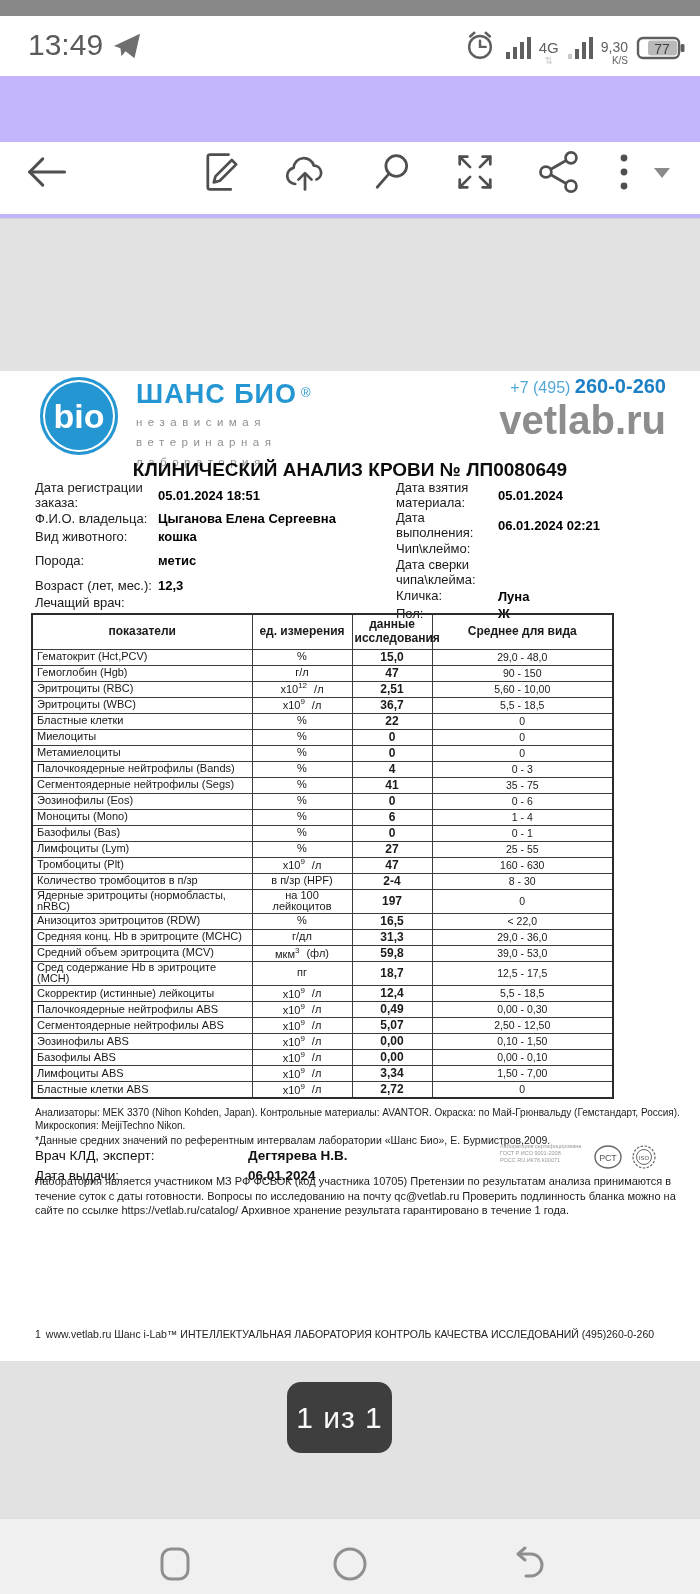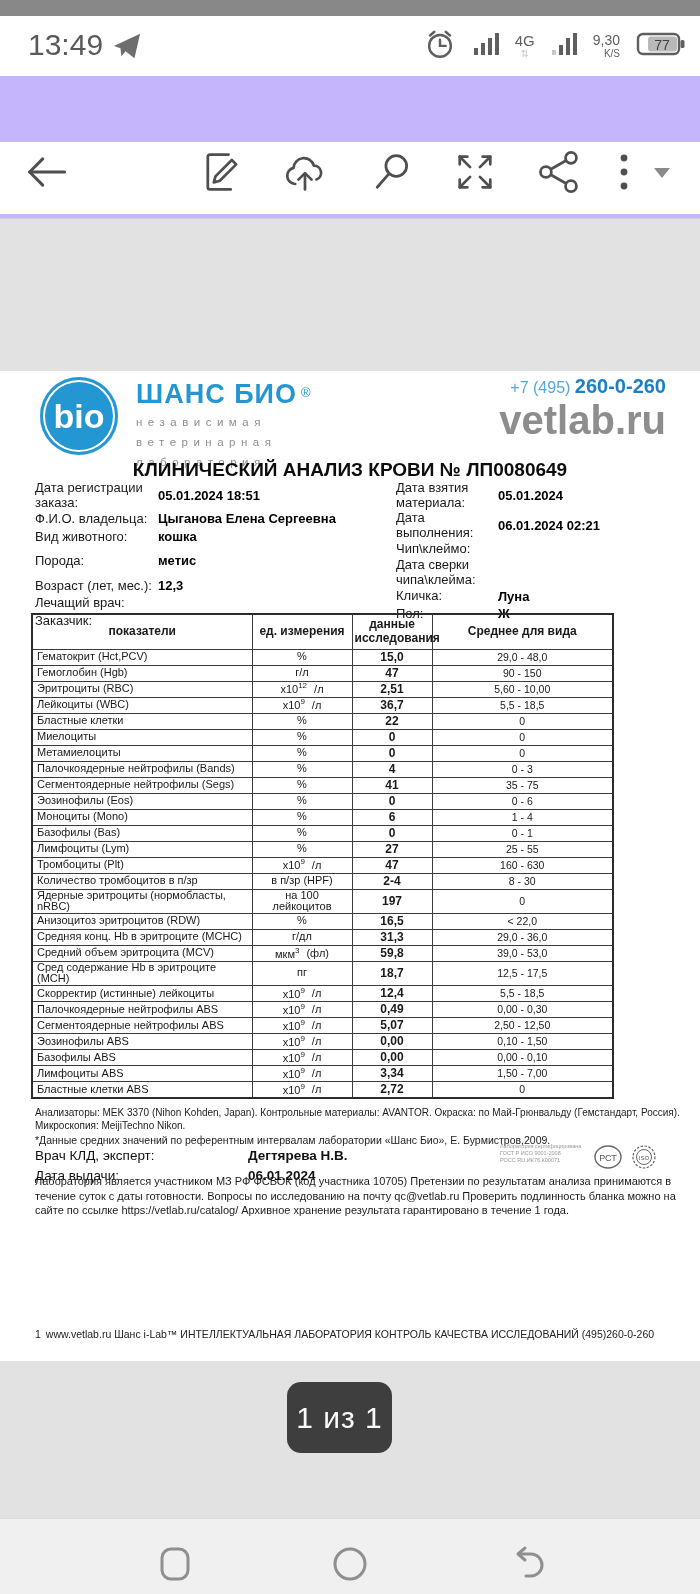--- a/index.html
+++ b/index.html
@@ -3,21 +3,21 @@
 <meta charset="utf-8">
 <style>
   html,body{margin:0;padding:0;background:#888;}
   .screen{position:relative;width:700px;height:1594px;margin:16px auto;background:#c4b5fd;overflow:hidden;
           font-family:"Liberation Sans",sans-serif;color:#1a1a1a;}
 
   
   .status-bar{position:absolute;top:0;left:0;right:0;height:60px;background:#fff;}
   .sb-time{position:absolute;left:28px;top:12px;font-size:30px;color:#5a5a5a;}
   .sb-tg{position:absolute;left:112px;top:16px;}
-  .sb-right{position:absolute;right:14px;top:10px;height:40px;display:flex;align-items:center;gap:16px;}
+  .sb-right{position:absolute;right:14px;top:10px;height:40px;display:flex;align-items:flex-end;gap:8px;}
   .sb-net{display:flex;flex-direction:column;align-items:center;line-height:1;color:#5f5f5f;}
   .sb-net .nt{font-size:15px;}
   .sb-net .na{font-size:10px;color:#c9c9c9;margin-top:1px;}
   .sb-speed{display:flex;flex-direction:column;align-items:flex-end;line-height:1;color:#5f5f5f;}
   .sb-speed .sv{font-size:14px;}
   .sb-speed .su{font-size:10px;margin-top:2px;}
 
   
   .doc-title{position:absolute;top:70px;left:0;width:100%;text-align:center;
              font-size:29px;color:#565656;}
@@ -238,24 +238,20 @@
           <span class="meta-value">метис</span>
         </div>
         <div class="meta-row">
           <span class="meta-label">Возраст (лет, мес.):</span>
           <span class="meta-value">12,3</span>
         </div>
         <div class="meta-row">
           <span class="meta-label">Лечащий врач:</span>
           <span class="meta-value"></span>
         </div>
-        <div class="meta-row">
-          <span class="meta-label">Заказчик:</span>
-          <span class="meta-value"></span>
-        </div>
       </div>
     <div class="meta-col" id="meta-right">
         <div class="meta-row">
           <span class="meta-label">Дата взятия материала:</span>
           <span class="meta-value">05.01.2024</span>
         </div>
         <div class="meta-row">
           <span class="meta-label">Дата выполнения:</span>
           <span class="meta-value">06.01.2024 02:21</span>
         </div>
@@ -305,21 +301,21 @@
             <td class="c-val">47</td>
             <td class="c-range">90 - 150</td>
           </tr>
           <tr>
             <td class="c-name">Эритроциты (RBC)</td>
             <td class="c-unit"><span>x10</span><sup>12</sup><span class="u-rest">/л</span></td>
             <td class="c-val">2,51</td>
             <td class="c-range">5,60 - 10,00</td>
           </tr>
           <tr>
-            <td class="c-name">Лейкоциты (WBC)</td>
+            <td class="c-name">Эритроциты (WBC)</td>
             <td class="c-unit"><span>x10</span><sup>9</sup><span class="u-rest">/л</span></td>
             <td class="c-val">36,7</td>
             <td class="c-range">5,5 - 18,5</td>
           </tr>
           <tr>
             <td class="c-name">Бластные клетки</td>
             <td class="c-unit"><span>%</span></td>
             <td class="c-val">22</td>
             <td class="c-range">0</td>
           </tr>

